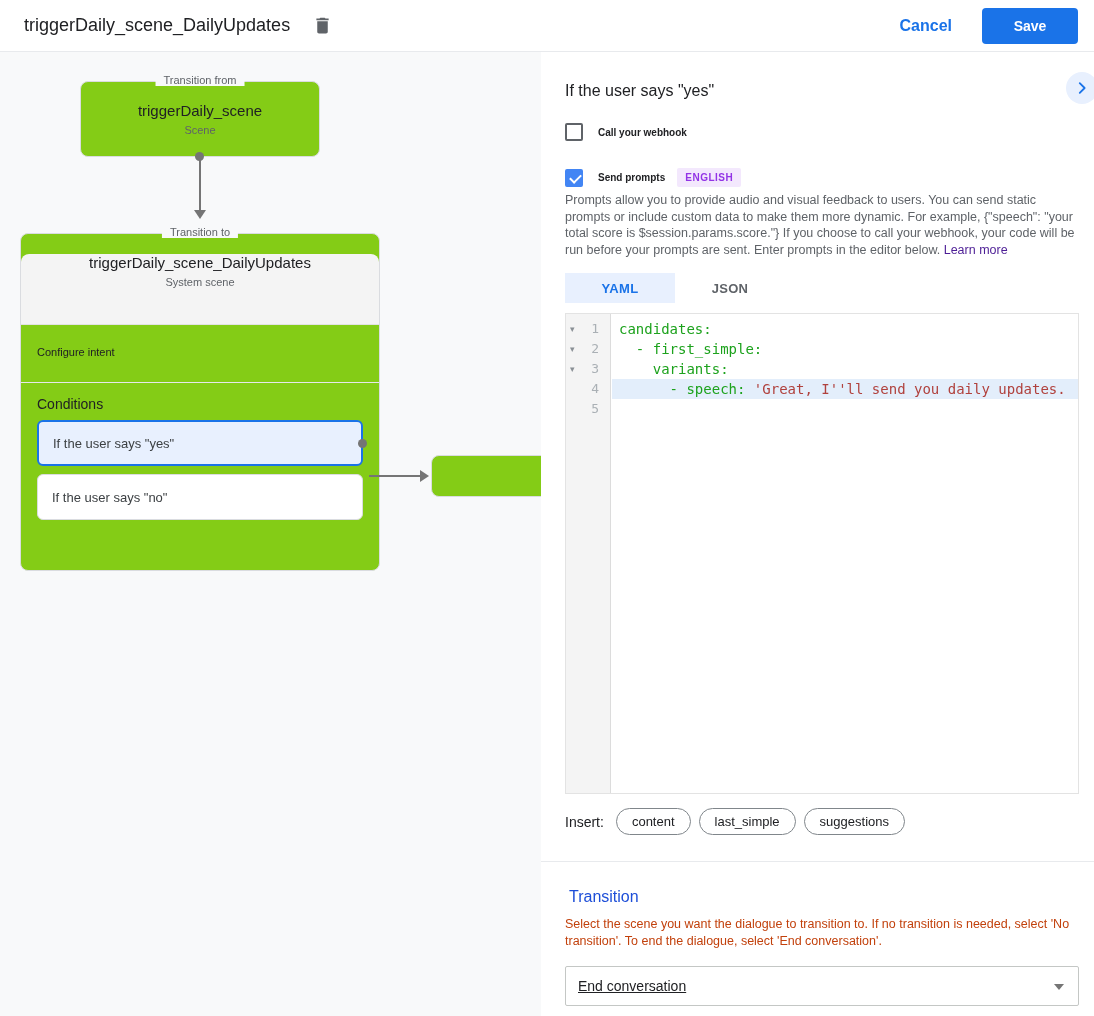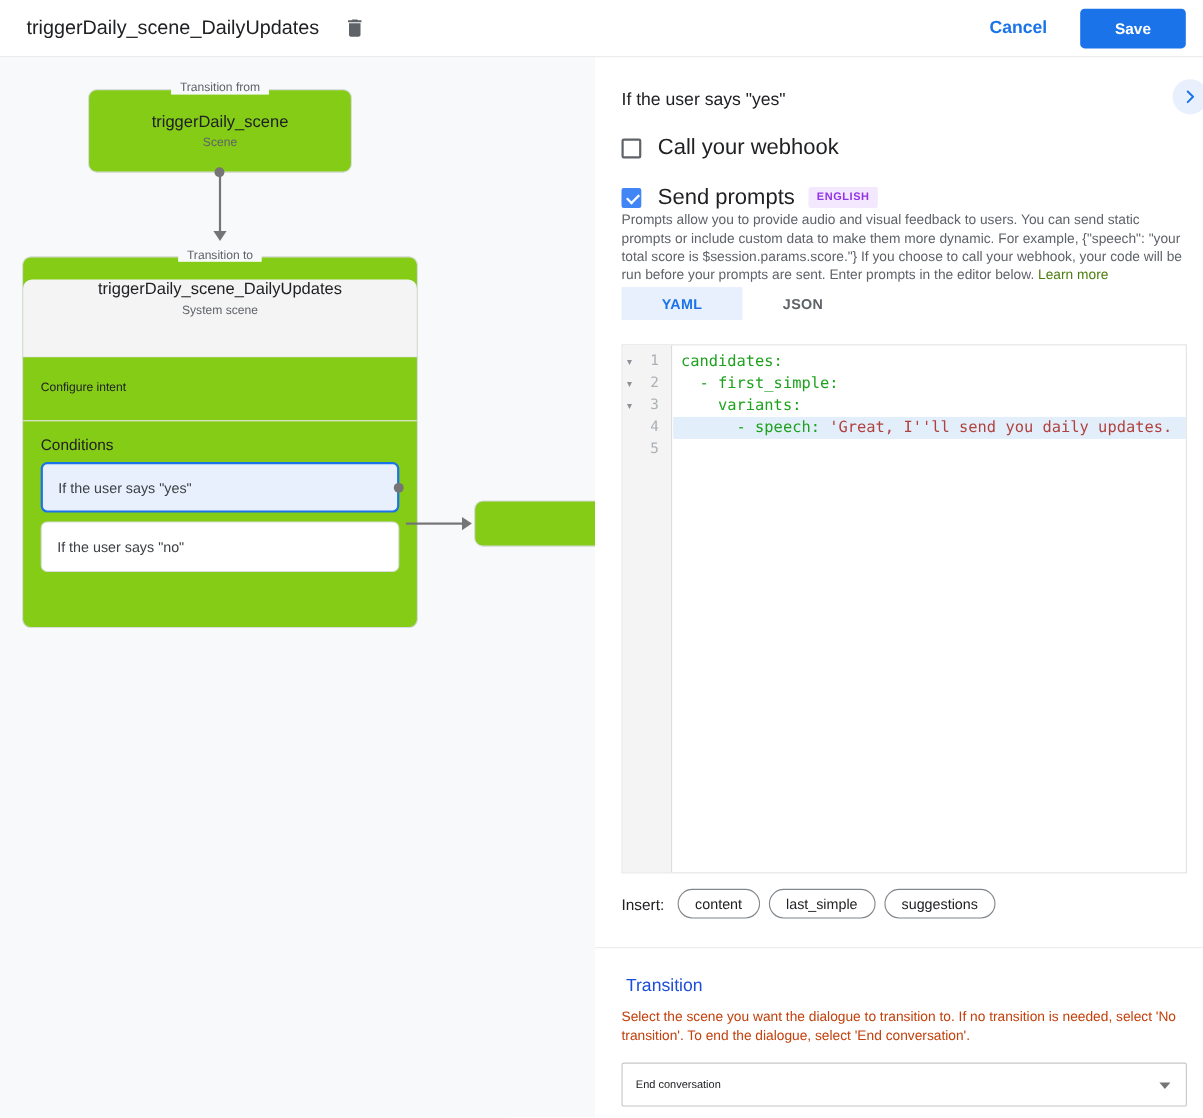--- a/index.html
+++ b/index.html
@@ -61,28 +61,28 @@
   .collapse-btn { position:absolute; left:525px; top:20px; width:32px; height:32px; border-radius:50%;
                   background:#e8f0fe; border:none; cursor:pointer; display:flex;
                   align-items:center; justify-content:center; }
   .cb-row { position:absolute; left:24px; display:flex; align-items:center; cursor:pointer; }
   .row-webhook { top:71px; }
   .row-prompts { top:116px; }
   .cb { width:18px; height:18px; border:2px solid #5f6368; border-radius:2px; background:#fff; flex:none; }
   .cb.checked { background:#4285f4; border-color:#4285f4; position:relative; }
   .cb.checked::after { content:""; position:absolute; left:3px; top:3px; width:9px; height:5px;
                        border-left:2px solid #fff; border-bottom:2px solid #fff; transform:rotate(-45deg); }
-  .cb-label { margin-left:15px; font-size:20px; font-weight:normal; color:#202124; }
+  .cb-label { margin-left:15px; font-size:10px; font-weight:bold; color:#202124; }
   .badge { margin-left:12px; background:#f3e8fd; color:#9334e6; font-size:10px; font-weight:bold;
            letter-spacing:0.5px; padding:4px 8px; border-radius:2px; }
   .p-desc { position:absolute; left:24px; top:140px; width:514px; font-size:12.5px;
             line-height:16.5px; color:#5f6368; }
-  .p-desc a { color:#4d7c0f; text-decoration:none; cursor:pointer; }
-
-  .tabs { position:absolute; left:24px; top:209px; display:flex; }
+  .p-desc a { color:#4c1d95; text-decoration:none; cursor:pointer; }
+
+  .tabs { position:absolute; left:24px; top:221px; display:flex; }
   .tab { width:110px; height:30px; display:flex; align-items:center; justify-content:center;
          font-size:13px; font-weight:bold; letter-spacing:0.3px; color:#5f6368; cursor:pointer; }
   .tab.active { background:#e8f0fe; color:#1a73e8; }
 
   .editor { position:absolute; left:24px; top:261px; width:514px; height:481px;
             border:1px solid #e3e3e3; background:#fff; font-family:"DejaVu Sans Mono", monospace; }
   .gutter-bg { position:absolute; left:0; top:0; bottom:0; width:45px; background:#f4f4f4;
                border-right:1px solid #dcdcdc; }
   .crows { position:absolute; left:0; top:5px; right:0; }
   .crow { display:flex; height:20px; line-height:20px; }
@@ -99,21 +99,21 @@
   .insert-label { font-size:14px; color:#202124; margin-right:12px; }
   .chip { height:27px; border:1px solid #80868b; border-radius:14px; background:#fff;
           display:flex; align-items:center; padding:0 15px; font-size:13px; color:#202124;
           margin-right:8px; cursor:pointer; }
   .p-divider { position:absolute; left:0; right:0; top:809px; height:1px; background:#e8eaed; }
   .t-heading { position:absolute; left:28px; top:836px; font-size:16px; color:#1d4ed8; }
   .t-desc { position:absolute; left:24px; top:864px; width:514px; font-size:12.5px;
             line-height:16.5px; color:#c2410c; }
   .select { position:absolute; left:24px; top:914px; width:514px; height:40px;
             border:1px solid #c4c7c5; border-radius:2px; background:#fff; display:flex;
-            align-items:center; padding:0 12px; font-size:10px; color:#202124; cursor:pointer; }
+            align-items:center; padding:0 12px; font-size:14px; color:#202124; cursor:pointer;text-decoration:underline; }
   .caret { position:absolute; right:14px; top:17px; width:0; height:0;
            border-left:5px solid transparent; border-right:5px solid transparent;
            border-top:6px solid #757575; }
 </style>
 </head>
 <body>
 
 <div id="app">
 
   <div class="topbar">

